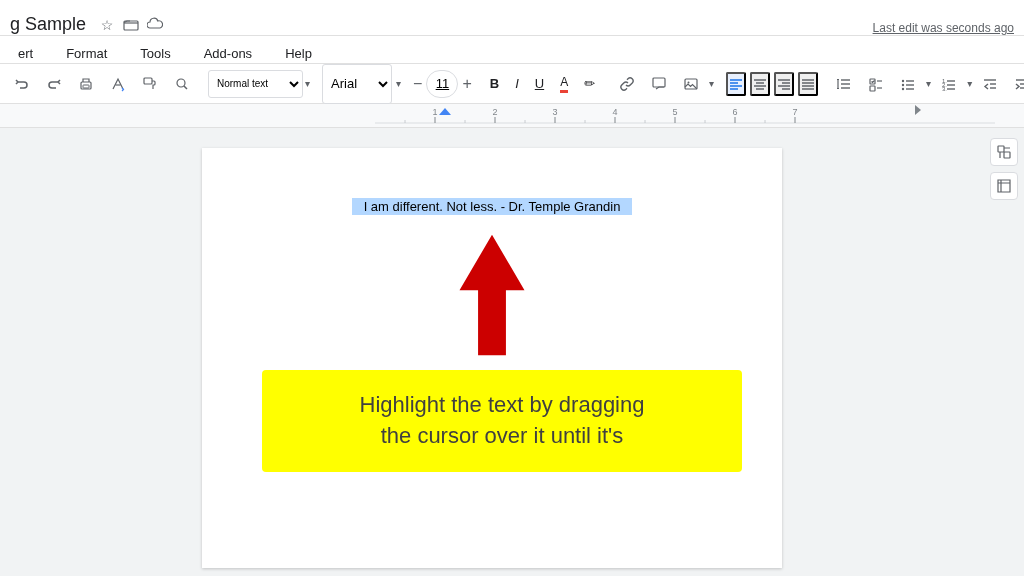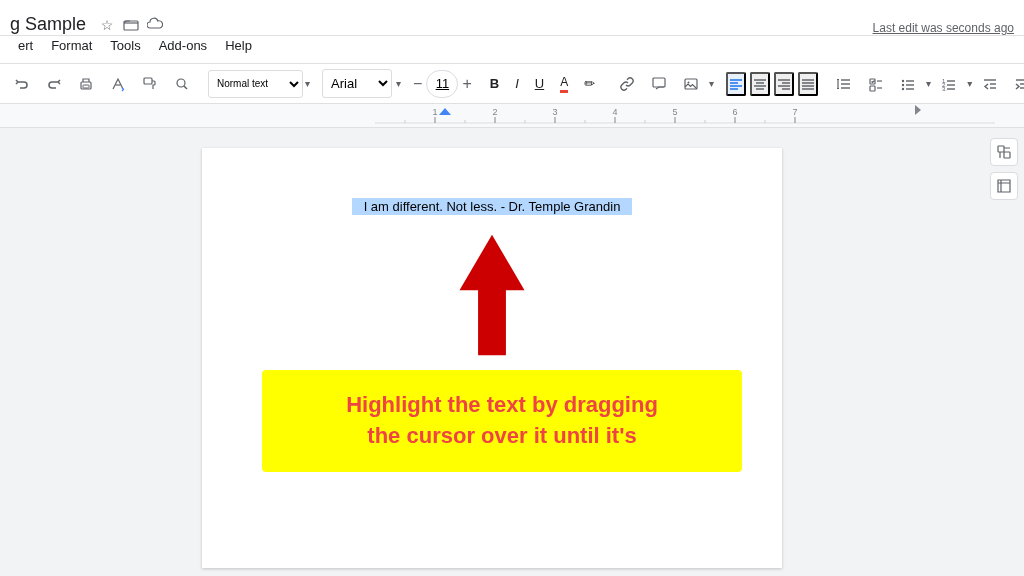--- a/index.html
+++ b/index.html
@@ -45,23 +45,23 @@
       color: #5f6368;
       text-decoration: underline;
       cursor: pointer;
     }
 
     
     .menu-bar {
       height: 28px;
       background: #fff;
       display: flex;
-      align-items: flex-start;
+      align-items: flex-end;
       padding: 0 10px;
-      gap: 2px;
+      gap: 17px;
       border-bottom: 1px solid #e0e0e0;
     }
     .menu-item {
       font-size: 13px;
       color: #202124;
       padding: 2px 8px;
       cursor: pointer;
       border-radius: 3px;
     }
 
@@ -103,21 +103,21 @@
       height: 28px;
       background: #fff;
       cursor: pointer;
       min-width: 95px;
     }
     .font-select {
       font-size: 13px;
       border: 1px solid #dadce0;
       border-radius: 3px;
       padding: 2px 4px;
-      height: 29px;
+      height: 40px;
       background: #fff;
       cursor: pointer;
       min-width: 70px;
     }
     .font-size-input {
       width: 32px;
       height: 28px;
       text-align: center;
       border: 1px solid #dadce0;
       border-radius: 14px;
@@ -204,22 +204,22 @@
       border-radius: 4px;
       padding: 20px 30px;
       margin-top: 10px;
       text-align: center;
       width: 480px;
       margin-left: auto;
       margin-right: auto;
     }
     .instruction-text {
       font-size: 22px;
-      font-weight: bold;
-      color: #ef4444;
+      font-weight: normal;
+      color: #404040;
       line-height: 1.4;
       text-align: center;
     }
 
     
     .right-sidebar {
       width: 40px;
       background: #f1f3f4;
       display: flex;
       flex-direction: column;

